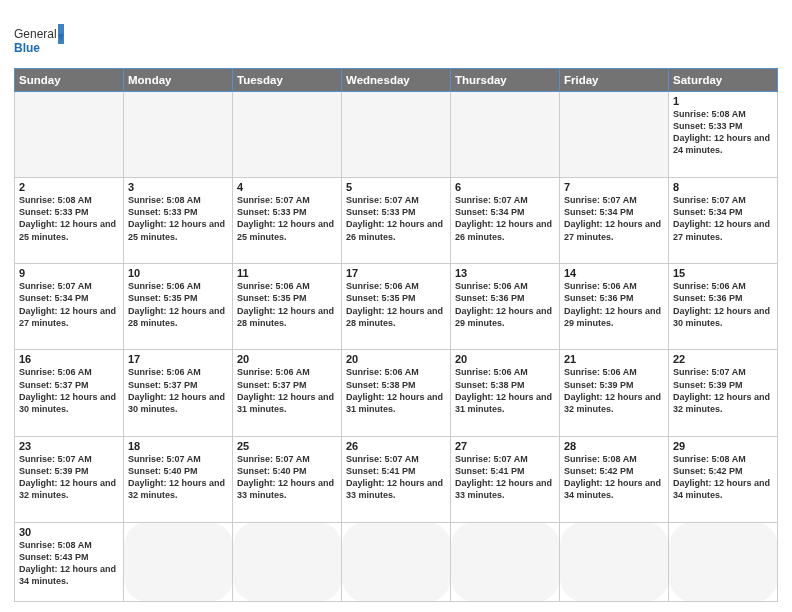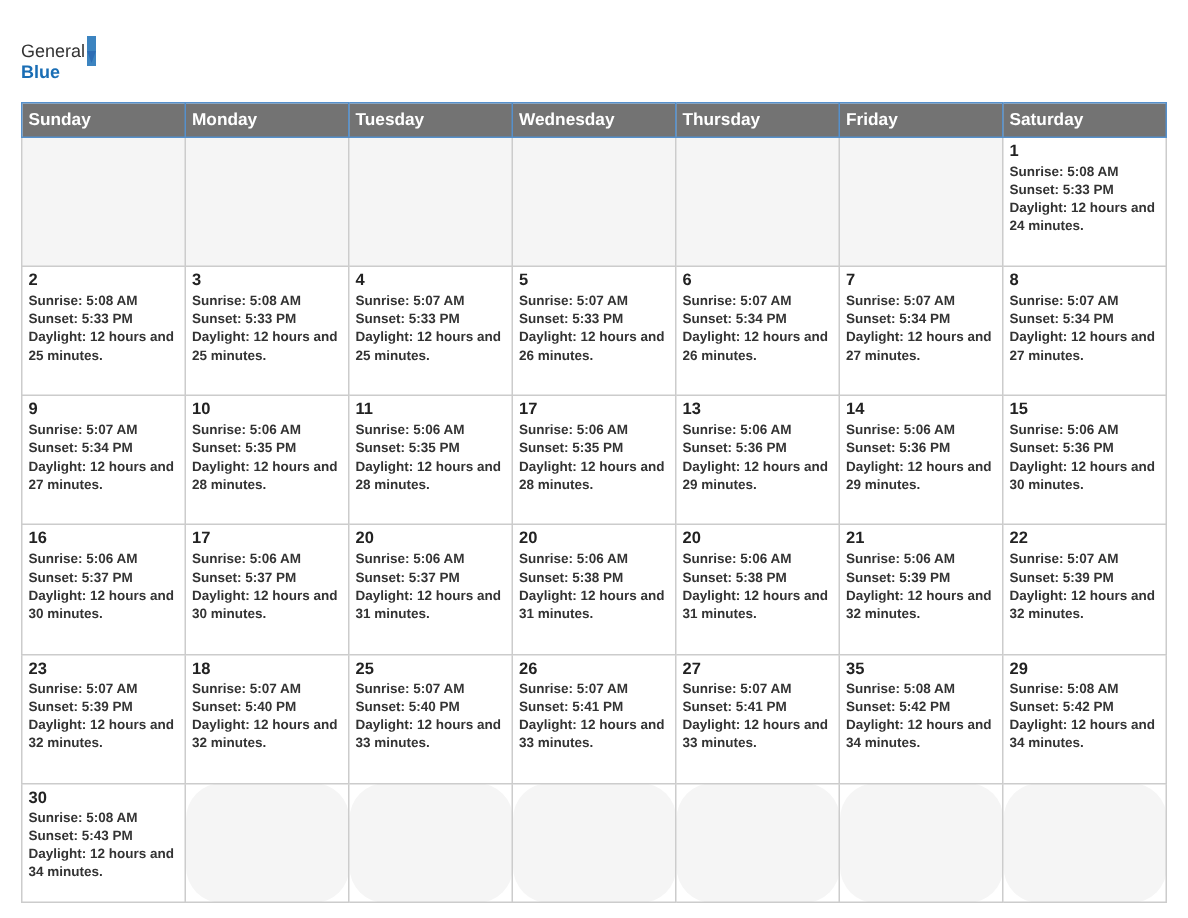--- a/index.html
+++ b/index.html
@@ -290,21 +290,21 @@
 Sunset: 5:41 PM
 Daylight: 12 hours and 33 minutes.</div>
           </td>
           <td>
             <span class="day-num">27</span>
             <div class="day-info" style="white-space: pre-line;">Sunrise: 5:07 AM
 Sunset: 5:41 PM
 Daylight: 12 hours and 33 minutes.</div>
           </td>
           <td>
-            <span class="day-num">35</span>
+            <span class="day-num">28</span>
             <div class="day-info" style="white-space: pre-line;">Sunrise: 5:08 AM
 Sunset: 5:42 PM
 Daylight: 12 hours and 34 minutes.</div>
           </td>
           <td>
             <span class="day-num">29</span>
             <div class="day-info" style="white-space: pre-line;">Sunrise: 5:08 AM
 Sunset: 5:42 PM
 Daylight: 12 hours and 34 minutes.</div>
           </td>

